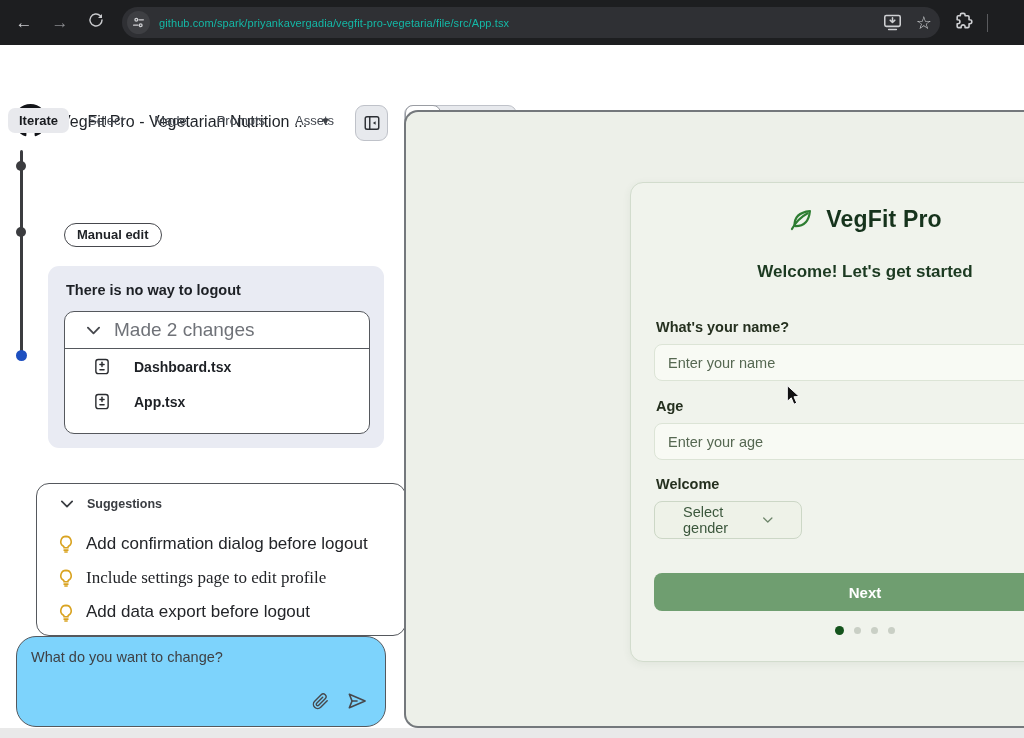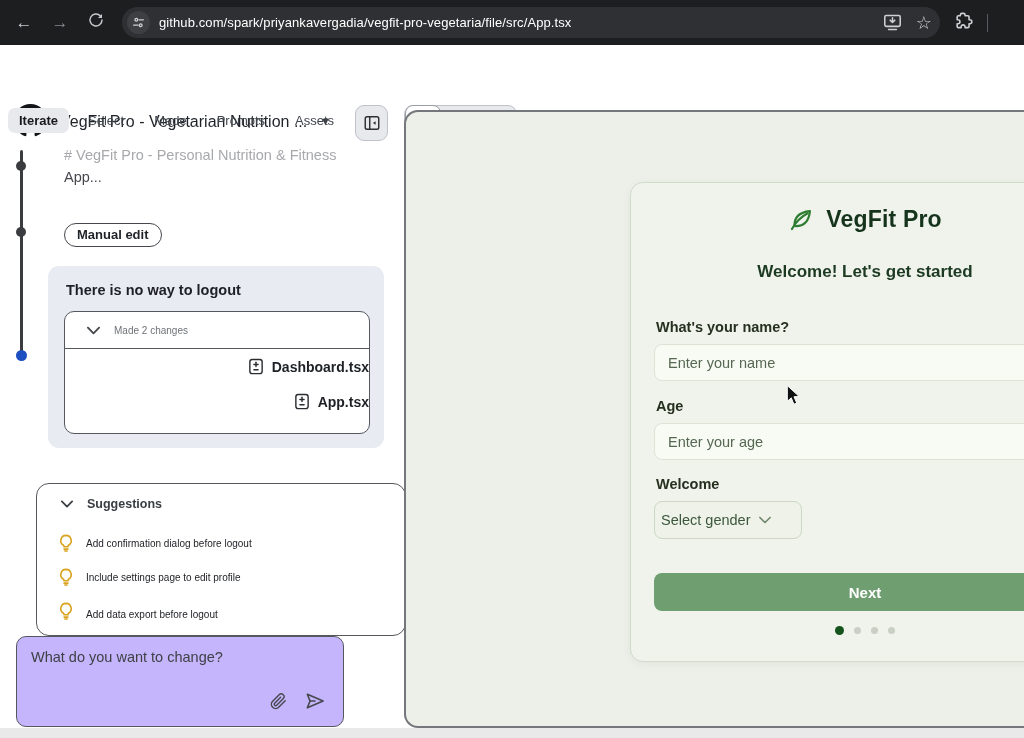--- a/index.html
+++ b/index.html
@@ -10,21 +10,21 @@
 
   
   #browser-bar { left:0; top:0; width:1024px; height:45px; background:#1d1e20;
     display:flex; align-items:center; }
   .nav-ic { color:#c9cacd; width:36px; text-align:center; font-size:17px; cursor:default; }
   .nav-ic.dim { color:#8a8b8e; }
   #url-pill { margin-left:8px; width:818px; height:31px; background:#2f3034; border-radius:16px;
     display:flex; align-items:center; padding:0 8px 0 5px; }
   #site-chip { width:23px; height:23px; border-radius:50%; background:#3e3f43;
     display:flex; align-items:center; justify-content:center; margin-right:9px; }
-  #url-text { color:#ffffff; font-size:13px; letter-spacing:.1px; flex:1; white-space:nowrap; overflow:hidden; }
+  #url-text { color:#14b8a6; font-size:11px; letter-spacing:.1px; flex:1; white-space:nowrap; overflow:hidden; }
   .pill-ic { margin-left:14px; display:flex; align-items:center; }
   #toolbar-right { display:flex; align-items:center; margin-left:14px; }
   .tb-divider { width:1px; height:18px; background:#5a5b5e; margin-left:14px; }
 
   
   #app-header { left:0; top:45px; width:1024px; height:65px; background:#fff; }
   #gh-logo { left:14px; top:59px; width:33px; height:33px; }
   #app-title { left:60px; top:68px; font-size:16px; color:#1f2328; white-space:nowrap; }
   #title-caret { left:320px; top:70px; font-size:11px; color:#3a3d42; }
   .hdr-btn { background:#e7e9ed; border:1px solid #bfc2c9; border-radius:9px;
@@ -52,33 +52,33 @@
   #prompt-line2 { color:#45474c; }
   #manual-edit { left:64px; top:223px; border:1.5px solid #46484d; border-radius:13px;
     padding:3px 12px 4px; font-size:13px; font-weight:bold; color:#1f2226; display:inline-block; }
 
   #change-card { left:48px; top:266px; width:336px; height:182px; background:#e9ebf3; border-radius:11px; }
   #change-title { left:66px; top:282px; font-size:14.5px; font-weight:bold; color:#1d2025; }
   #change-box { left:64px; top:311px; width:306px; height:123px; background:#fff;
     border:1.5px solid #55585d; border-radius:10px; overflow:hidden; }
   #change-head { height:37px; display:flex; align-items:center; padding-left:22px; gap:14px;
     border-bottom:1.5px solid #55585d; }
-  #change-summary { font-size:10px; color:#6f7278; }
-  .file-row { display:flex; align-items:center; gap:8px; padding-left:29px; height:35px;justify-content:flex-end; }
+  #change-summary { font-size:19px; color:#6f7278; }
+  .file-row { display:flex; align-items:center; gap:24px; padding-left:29px; height:35px; }
   .file-row:first-of-type { margin-top:5px; }
   .file-name { font-size:14px; font-weight:600; color:#1d2025; }
 
   #sugg-card { left:16px; top:483px; width:370px; height:153px; background:#fff;
     border:1.5px solid #55585d; border-radius:13px;margin-left:20px; }
   #sugg-title { font-size:12.5px; font-weight:bold; color:#3a3d42; }
   .sugg-item { left:36px; display:flex; align-items:center; gap:12px; }
-  .sugg-text { font-size:10px; font-weight:500; color:#232529; }
-
-  #chat-card { left:16px; top:636px; width:328px; height:91px; background:#c4b5fd;
-    border:1.5px solid #55585d; border-radius:10px; }
+  .sugg-text { font-size:17px; font-weight:500; color:#232529; }
+
+  #chat-card { left:16px; top:636px; width:370px; height:91px; background:#7dd3fc;
+    border:1.5px solid #55585d; border-radius:20px; }
   #chat-input { position:absolute; left:14px; top:12px; width:300px; height:40px; border:none; resize:none;
     outline:none; font-family:"Liberation Sans",sans-serif; font-size:14.5px; color:#2c2e32; background:transparent; }
   #chat-input::placeholder { color:#3f4145; opacity:1; }
   #chat-icons { position:absolute; right:18px; bottom:12px; display:flex; align-items:center; gap:18px; }
 
   #bottom-strip { left:0; top:728px; width:1024px; height:10px; background:#e9e9e9; }
 
   
   #preview-panel { left:404px; top:110px; width:624px; height:618px; background:#edf0e9;
     border:2px solid #74787c; border-right:none; border-radius:14px 0 0 14px; }
@@ -88,21 +88,21 @@
     justify-content:center; gap:11px; }
   #brand-name { font-size:23px; font-weight:600; color:#16331c; letter-spacing:.2px; }
   #welcome-text { left:630px; top:262px; width:470px; text-align:center; font-size:17px;
     font-weight:bold; color:#1c3a21; }
   .fld-label { left:656px; font-size:14.5px; font-weight:600; color:#25301f; }
   .fld-input { position:absolute; left:654px; width:422px; height:37px; background:#f8faf4;
     border:1px solid #dce4d6; border-radius:8px; padding:0 13px; font-family:"Liberation Sans",sans-serif;
     font-size:14.5px; color:#2f3c2a; outline:none; }
   .fld-input::placeholder { color:#566852; opacity:1; }
   #gender-select { left:654px; top:501px; width:148px; height:38px; border:1px solid #ccd7c6;
-    border-radius:8px; background:#eef2e8; display:flex; align-items:center; padding:0 6px; gap:9px; }
+    border-radius:8px; background:#eef2e8; display:flex; align-items:center; padding:0 28px; gap:9px; }
   #gender-value { font-size:14.5px; color:#3b573c; }
   #next-btn { left:654px; top:573px; width:422px; height:38px; background:#6f9e70; border:none;
     border-radius:8px; color:#fff; font-size:15px; font-weight:600; font-family:"Liberation Sans",sans-serif; }
   #dots { left:630px; top:626px; width:470px; display:flex; align-items:center; justify-content:center; gap:10px; }
   .dot { width:7px; height:7px; border-radius:50%; background:#c9cfc5; }
   .dot.active { width:9px; height:9px; background:#14531c; }
 
   #cursor { left:786px; top:385px; }
 </style>
 </head>
@@ -194,24 +194,20 @@
     <span class="tab">Made</span>
     <span class="tab">Prompts</span>
     <span class="tab">Assets</span>
   </div>
 
   <div class="abs" id="tl-line"></div>
   <div class="abs tl-dot" id="tl-dot-1"></div>
   <div class="abs tl-dot" id="tl-dot-2"></div>
   <div class="abs tl-dot" id="tl-dot-3"></div>
 
-  <div class="abs" id="prompt-entry">
-    <div id="prompt-line1"># VegFit Pro - Personal Nutrition &amp; Fitness</div>
-    <div id="prompt-line2">App...</div>
-  </div>
 
   <div class="abs" id="manual-edit">Manual edit</div>
 
   <div class="abs" id="change-card">
     <div class="abs" id="change-title" style="position:absolute; left:18px; top:16px;">There is no way to logout</div>
     <div style="position:absolute; left:16px; top:45px;" id="change-box">
       <div id="change-head">
         <svg width="13" height="9" viewBox="0 0 14 9" fill="none" stroke="#46484d" stroke-width="2" stroke-linecap="round" stroke-linejoin="round">
             <polyline points="1,1.5 7,7.5 13,1.5"></polyline>
           </svg>
@@ -246,21 +242,21 @@
       <span id="sugg-title">Suggestions</span>
     </div>
     <div class="sugg-item" style="position:absolute; left:21px; top:50px;">
       <svg width="16" height="18" viewBox="0 0 16 19" fill="none" stroke="#d9a321" stroke-width="1.7" stroke-linecap="round">
           <path d="M8 1.5a5.5 5.5 0 0 1 3 10.1c-.6.4-1 1-1 1.7v.2H6v-.2c0-.7-.4-1.3-1-1.7A5.5 5.5 0 0 1 8 1.5z"></path>
           <line x1="6" y1="16" x2="10" y2="16"></line>
           <line x1="6.8" y1="18" x2="9.2" y2="18"></line>
         </svg>
       <span class="sugg-text">Add confirmation dialog before logout</span>
     </div>
-    <div class="sugg-item" style="position:absolute; left:21px; top:84px;">
+    <div class="sugg-item" style="position:absolute; left:21px; top:84px;font-family:Liberation Serif, serif;">
       <svg width="16" height="18" viewBox="0 0 16 19" fill="none" stroke="#d9a321" stroke-width="1.7" stroke-linecap="round">
           <path d="M8 1.5a5.5 5.5 0 0 1 3 10.1c-.6.4-1 1-1 1.7v.2H6v-.2c0-.7-.4-1.3-1-1.7A5.5 5.5 0 0 1 8 1.5z"></path>
           <line x1="6" y1="16" x2="10" y2="16"></line>
           <line x1="6.8" y1="18" x2="9.2" y2="18"></line>
         </svg>
       <span class="sugg-text">Include settings page to edit profile</span>
     </div>
     <div class="sugg-item" style="position:absolute; left:21px; top:118px;align-items:flex-end;">
       <svg width="16" height="18" viewBox="0 0 16 19" fill="none" stroke="#d9a321" stroke-width="1.7" stroke-linecap="round">
           <path d="M8 1.5a5.5 5.5 0 0 1 3 10.1c-.6.4-1 1-1 1.7v.2H6v-.2c0-.7-.4-1.3-1-1.7A5.5 5.5 0 0 1 8 1.5z"></path>

